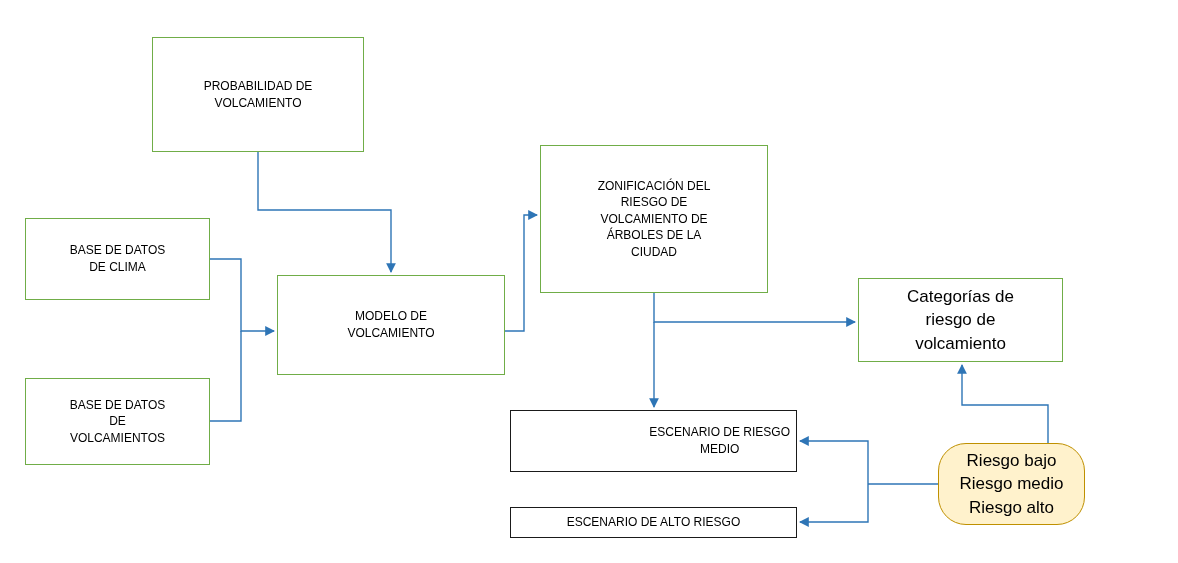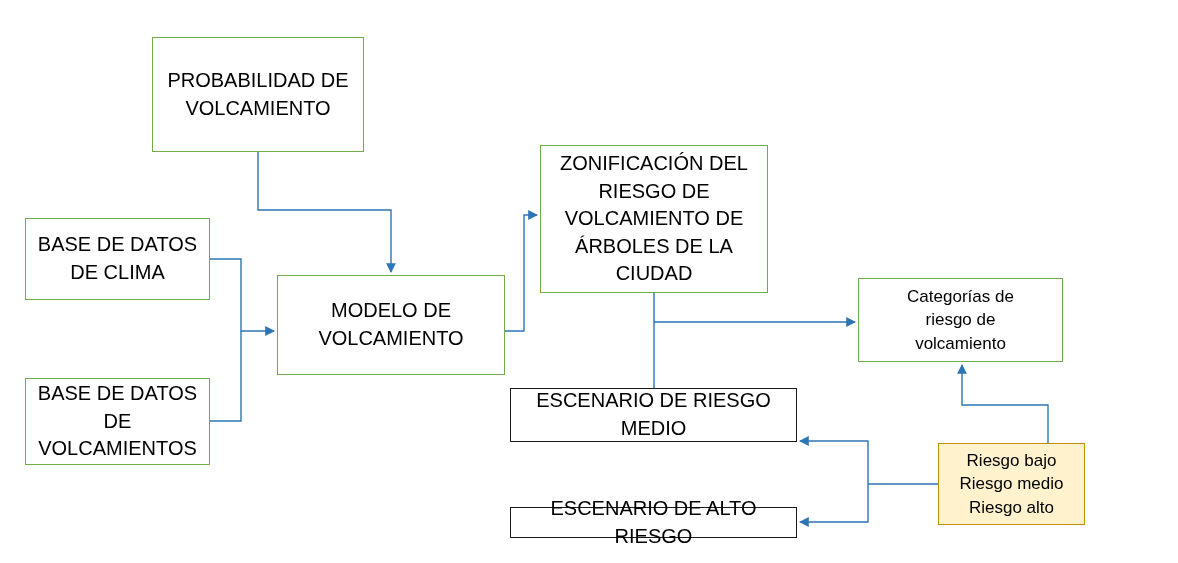--- a/index.html
+++ b/index.html
@@ -23,41 +23,41 @@
   .connectors{position:absolute;left:0;top:0;width:1178px;height:563px;}
   .conn{fill:none;stroke:var(--arrow);stroke-width:1.4;}
   .box{
     position:absolute;
     display:flex;align-items:center;justify-content:center;
     text-align:center;
     background:#fff;
     border:1.6px solid var(--green);
     box-sizing:border-box;
     padding:2px 6px;
-    font-size:20px;
+    font-size:12px;
     line-height:1.38;
   }
   .box .lbl{white-space:pre-line;}
   .box.black{border:1.5px solid var(--black);}
   .box.legend{
     background:var(--legend-fill);
     border:1.5px solid var(--legend-border);
     font-size:17px;
   }
   .box.title-case{font-size:17px;}
   
   #b-prob{left:152px;top:37px;width:212px;height:115px;}
   #b-clima{left:25px;top:218px;width:185px;height:82px;}
   #b-volc{left:25px;top:378px;width:185px;height:87px;}
   #b-modelo{left:277px;top:275px;width:228px;height:100px;}
   #b-zonif{left:540px;top:145px;width:228px;height:148px;}
   #b-categ{left:858px;top:278px;width:205px;height:84px;}
-  #b-escmedio{left:510px;top:388px;width:287px;height:54px;}
+  #b-escmedio{left:510px;top:410px;width:287px;height:62px;justify-content:flex-end;}
   #b-escalto{left:510px;top:507px;width:287px;height:31px;}
-  #b-riesgos{left:938px;top:443px;width:147px;height:82px;}
+  #b-riesgos{left:938px;top:443px;width:147px;height:82px;border-radius:28px;}
 </style>
 </head>
 <body>
 
 <div class="canvas">
 
   <svg class="connectors" viewBox="0 0 1178 563" xmlns="http://www.w3.org/2000/svg">
     <defs>
       <marker id="arrowhead" viewBox="0 0 10 10" refX="9" refY="5" markerWidth="7" markerHeight="7" orient="auto">
         <path d="M0,0 L10,5 L0,10 z" fill="#2E75B6"></path>

